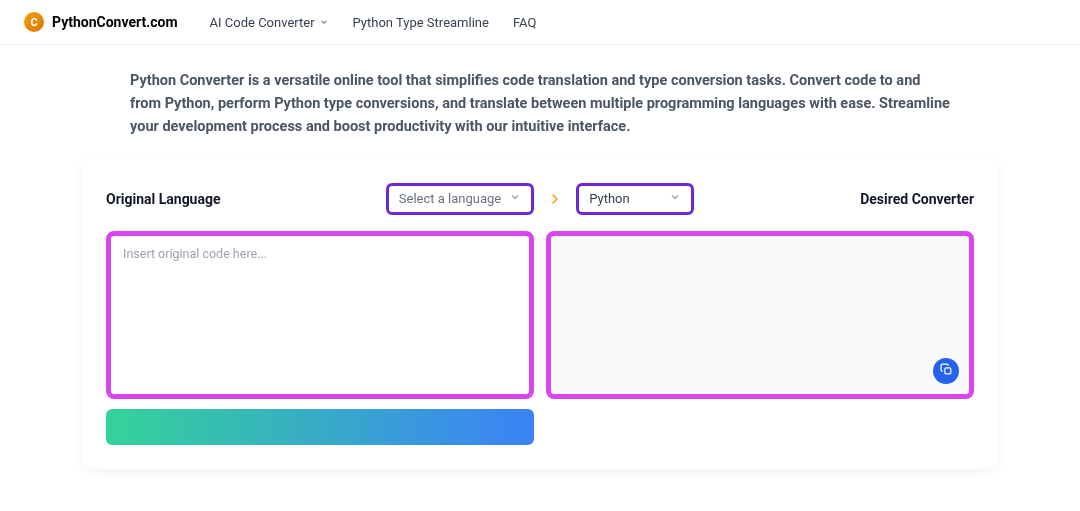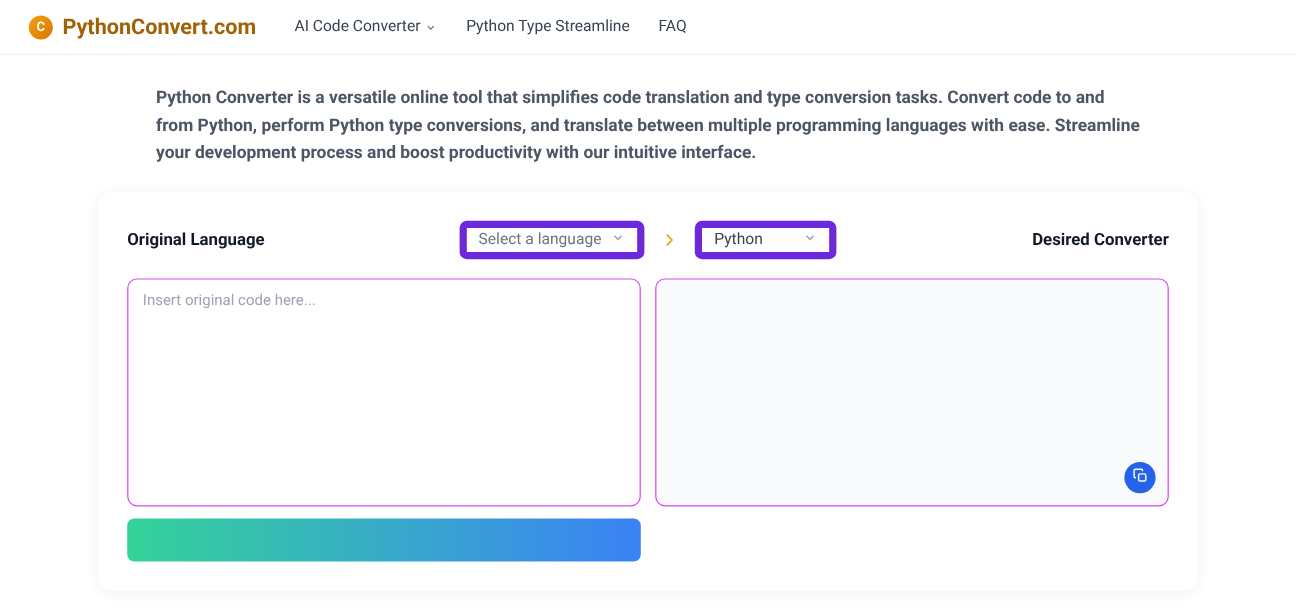--- a/index.html
+++ b/index.html
@@ -30,23 +30,23 @@
       border-radius: 50%;
       background: linear-gradient(135deg, #f59e0b, #d97706);
       display: flex;
       align-items: center;
       justify-content: center;
       color: #fff;
       font-size: 11px;
       font-weight: 700;
     }
     .logo-text {
-      font-size: 18px;
+      font-size: 14px;
       font-weight: 700;
-      color: #a16207;
+      color: #000000;
     }
     .nav {
       display: flex;
       gap: 24px;
     }
     .nav-item {
       font-size: 13px;
       color: #374151;
       display: flex;
       align-items: center;
@@ -103,21 +103,21 @@
     }
     .right { text-align: right; }
     .center-controls {
       display: flex;
       align-items: center;
       gap: 12px;
     }
     .select {
       height: 32px;
       min-width: 118px;
-      border: 6px solid #6d28d9;
+      border: 3px solid #6d28d9;
       border-radius: 6px;
       background: #fff;
       display: flex;
       align-items: center;
       justify-content: space-between;
       padding: 0 10px;
       font-size: 13px;
       color: #374151;
       cursor: pointer;
       gap: 8px;
@@ -130,23 +130,23 @@
       align-items: center;
       justify-content: center;
       color: #f59e0b;
     }
     .panes {
       display: grid;
       grid-template-columns: 1fr 1fr;
       gap: 12px;
     }
     .pane {
-      border: 1px solid #d946ef;
+      border: 5px solid #d946ef;
       border-radius: 8px;
-      height: 190px;
+      height: 168px;
       position: relative;
       overflow: hidden;
     }
     .pane textarea {
       width: 100%;
       height: 100%;
       border: none;
       resize: none;
       padding: 10px 12px;
       font-family: inherit;

